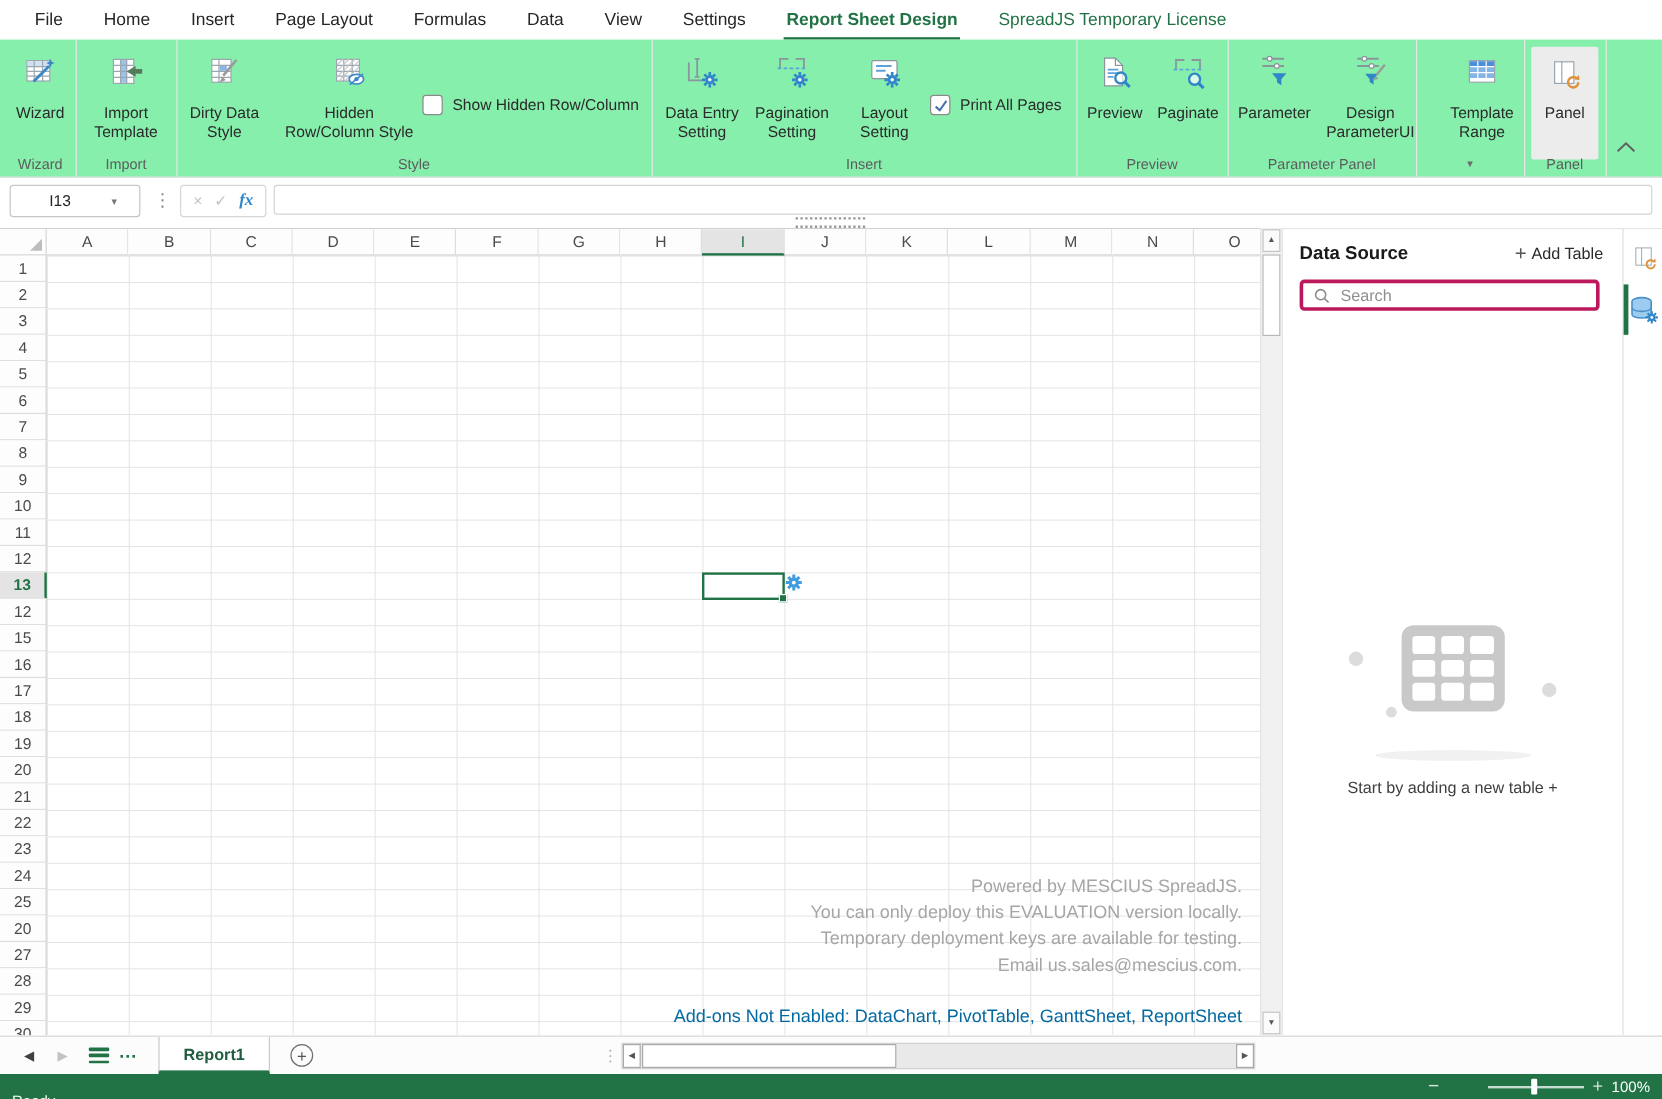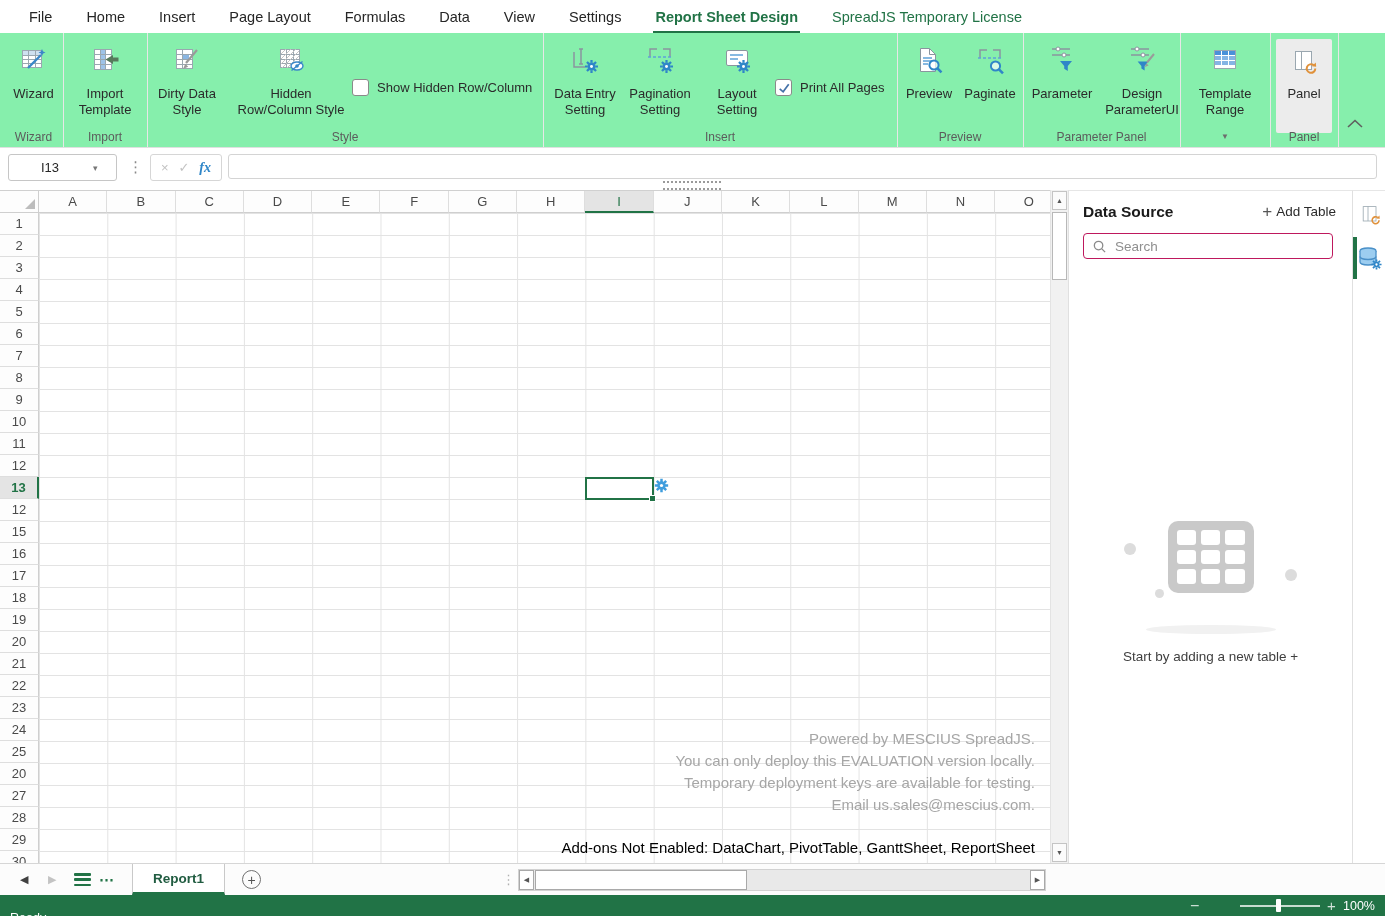--- a/index.html
+++ b/index.html
@@ -52,33 +52,33 @@
   .rowhdrs{position:absolute;left:0;top:22px;width:39px}
   .rh{width:39px;height:22px;box-sizing:border-box;border-right:1px solid #cfcfcf;border-bottom:1px solid #dedede;display:flex;align-items:center;justify-content:center;font-size:13px;color:#4a4a4a;background:#fdfdfd}
   .rh.sel{background:#e4e4e4;border-right:2px solid #217346;color:#217346;font-weight:700}
   .gridlines{position:absolute;left:39px;top:22px;right:0;bottom:0;
      background-image:linear-gradient(to right,#e3e3e3 1px,transparent 1px),linear-gradient(to bottom,#e3e3e3 1px,transparent 1px);
      background-size:68.3px 22px}
   .selcell{position:absolute;left:585px;top:286px;width:69px;height:23px;border:2px solid #217346;box-sizing:border-box}
   .fillhandle{position:absolute;right:-4px;bottom:-4px;width:7px;height:7px;background:#217346;border:1px solid #fff;box-sizing:border-box}
   .cellgear{position:absolute;left:653px;top:286px;cursor:pointer}
   .watermark{position:absolute;top:537px;right:15px;text-align:right;font-size:15px;line-height:22px;color:#a6a6a6;white-space:nowrap}
-  .wm-addons{position:absolute;top:648px;right:15px;text-align:right;font-size:15px;color:#000000;white-space:nowrap}
+  .wm-addons{position:absolute;top:648px;right:15px;text-align:right;font-size:15px;color:#0369a1;white-space:nowrap}
 
   
   .vscroll{position:absolute;top:190px;left:1050px;width:18px;height:673px;background:#f1f1f1;border-left:1px solid #e3e3e3;box-sizing:border-box}
   .sbtn{position:absolute;left:1px;width:15px;height:19px;background:#fbfbfb;border:1px solid #c4c4c4;box-sizing:border-box;display:flex;align-items:center;justify-content:center;font-size:7px;color:#555;cursor:pointer}
   .vthumb{position:absolute;left:1px;top:22px;width:15px;height:68px;background:#fff;border:1px solid #b8b8b8;box-sizing:border-box;cursor:grab}
 
   
   .dspanel{position:absolute;top:190px;left:1068px;width:284px;height:673px;background:#fff;border-left:1px solid #e0e0e0;border-top:1px solid #e6e6e6;box-sizing:border-box}
   .dstitle{position:absolute;left:14px;top:12px;font-size:15.5px;font-weight:700;color:#1a1a1a}
   .addtable{position:absolute;right:16px;top:13px;display:flex;align-items:center;gap:4px;font-size:13.5px;color:#2b2b2b;cursor:pointer}
   .addtable .plus{font-size:17px;font-weight:400;color:#555;line-height:13px}
-  .searchbox{position:absolute;left:14px;top:42px;width:250px;height:26px;border:1px solid #be185d;border-radius:4px;display:flex;align-items:center;padding-left:8px;box-sizing:border-box;background:#fff}
+  .searchbox{position:absolute;left:14px;top:42px;width:250px;height:26px;border:3px solid #be185d;border-radius:4px;display:flex;align-items:center;padding-left:8px;box-sizing:border-box;background:#fff}
   .searchbox input{border:0;outline:0;flex:1;font-size:13.5px;font-family:inherit;margin-left:6px;color:#262626;background:transparent}
   .searchbox input::placeholder{color:#8f8f8f}
   .ds-empty{position:absolute;left:0;top:330px;width:100%;display:flex;flex-direction:column;align-items:center}
   .ph-wrap{position:relative;width:100%;height:110px;display:flex;justify-content:center}
   .ph-table{width:86px;height:72px;background:#c9c9c9;border-radius:10px;display:grid;grid-template-columns:repeat(3,1fr);grid-template-rows:repeat(3,1fr);gap:5px;padding:9px;box-sizing:border-box}
   .ph-table div{background:#fff;border-radius:3px}
   .ph-dot{position:absolute;border-radius:50%;background:#dcdcdc}
   .ph-shadow{position:absolute;left:50%;transform:translateX(-50%);top:104px;width:130px;height:9px;border-radius:50%;background:#f1f1f1}
   .ds-empty-text{margin-top:18px;font-size:13.5px;color:#3f3f3f}
 
@@ -284,21 +284,21 @@
         <use href="#funnelblue" transform="translate(16,20) scale(0.9)"></use>
         <path stroke="#9a9a9a" stroke-width="2" d="M27 9L20 17.5"></path>
         <path fill="#9a9a9a" d="M19.4 18.3l-1.6 3.8 3.8-1.6z"></path>
       </svg>
       <div class="rlabel">Design ParameterUI</div>
     </div>
     <div class="rgroup-label">Parameter Panel</div>
   </div>
 
   <div class="rgroup" style="left:1180px;width:90px">
-    <div class="rbtn" style="left:10px;width:70px">
+    <div class="rbtn" style="left:20px;width:70px">
       <svg width="30" height="30" viewBox="0 0 30 30">
         <rect x="4.5" y="5.5" width="21" height="18" fill="#fff" stroke="#9aa7b0"></rect>
         <path fill="#4a90d9" d="M5 6h20v4H5z"></path>
         <path fill="#85b4e4" d="M5 11h20v4H5zM5 16h20v4H5z"></path>
         <path stroke="#fff" d="M11.5 6v14M18.5 6v14" fill="none"></path>
       </svg>
       <div class="rlabel">Template Range</div>
     </div>
     <div class="tr-arrow">▼</div>
   </div>

